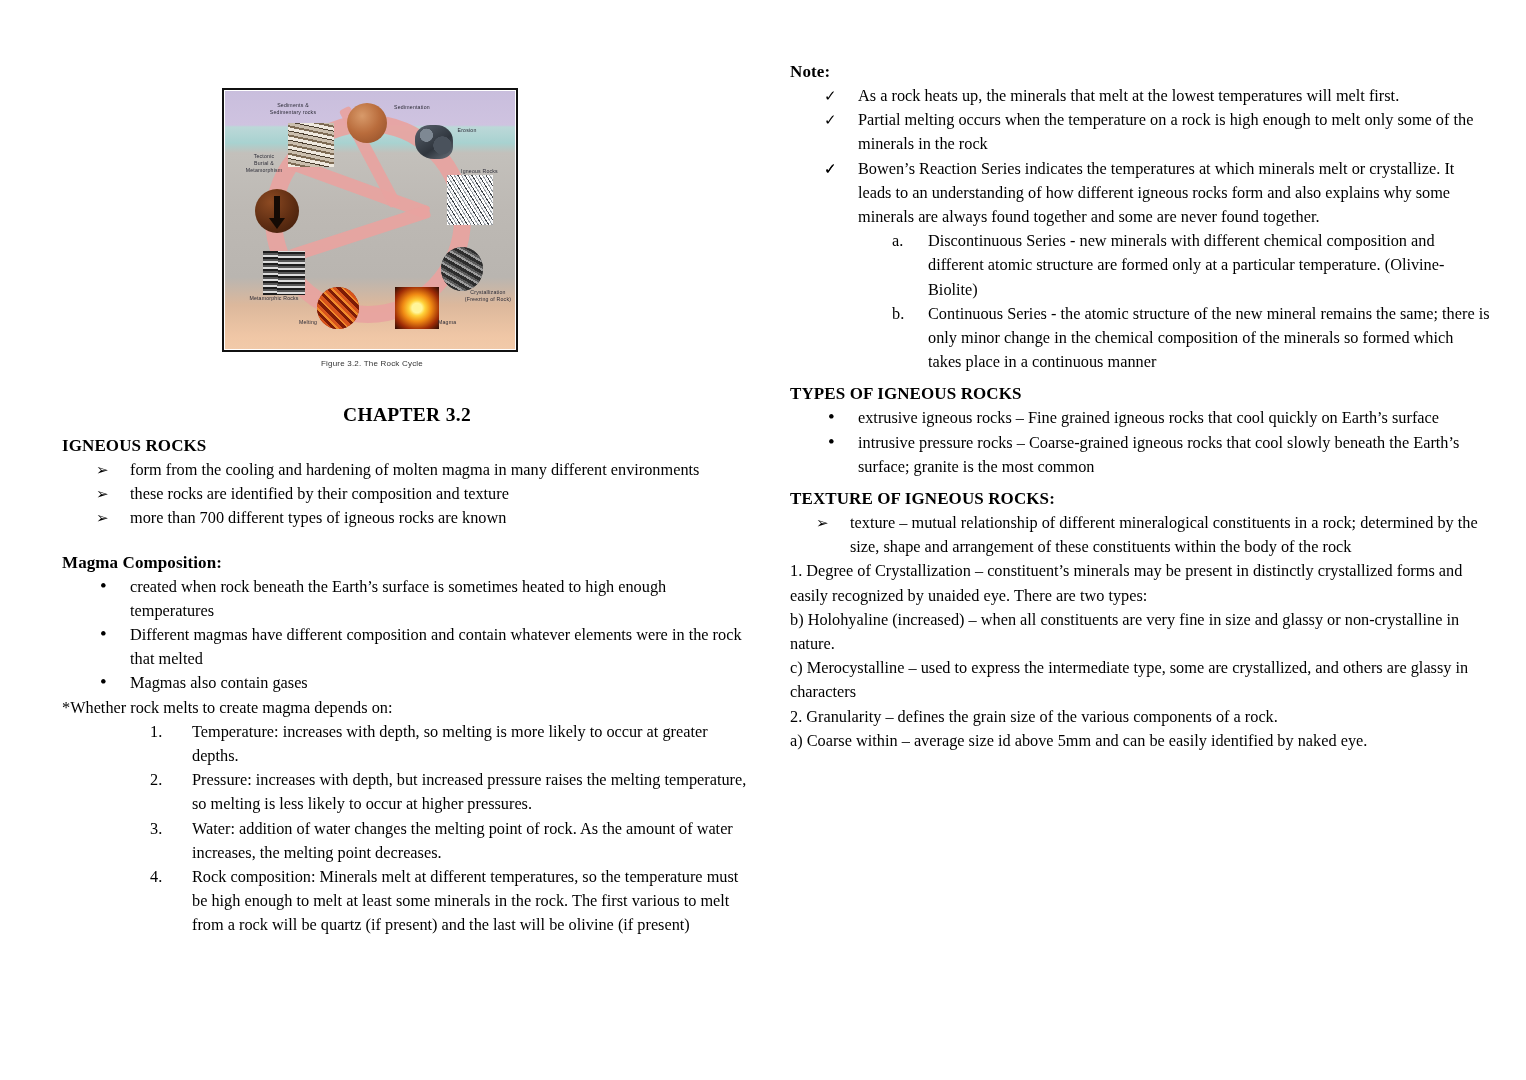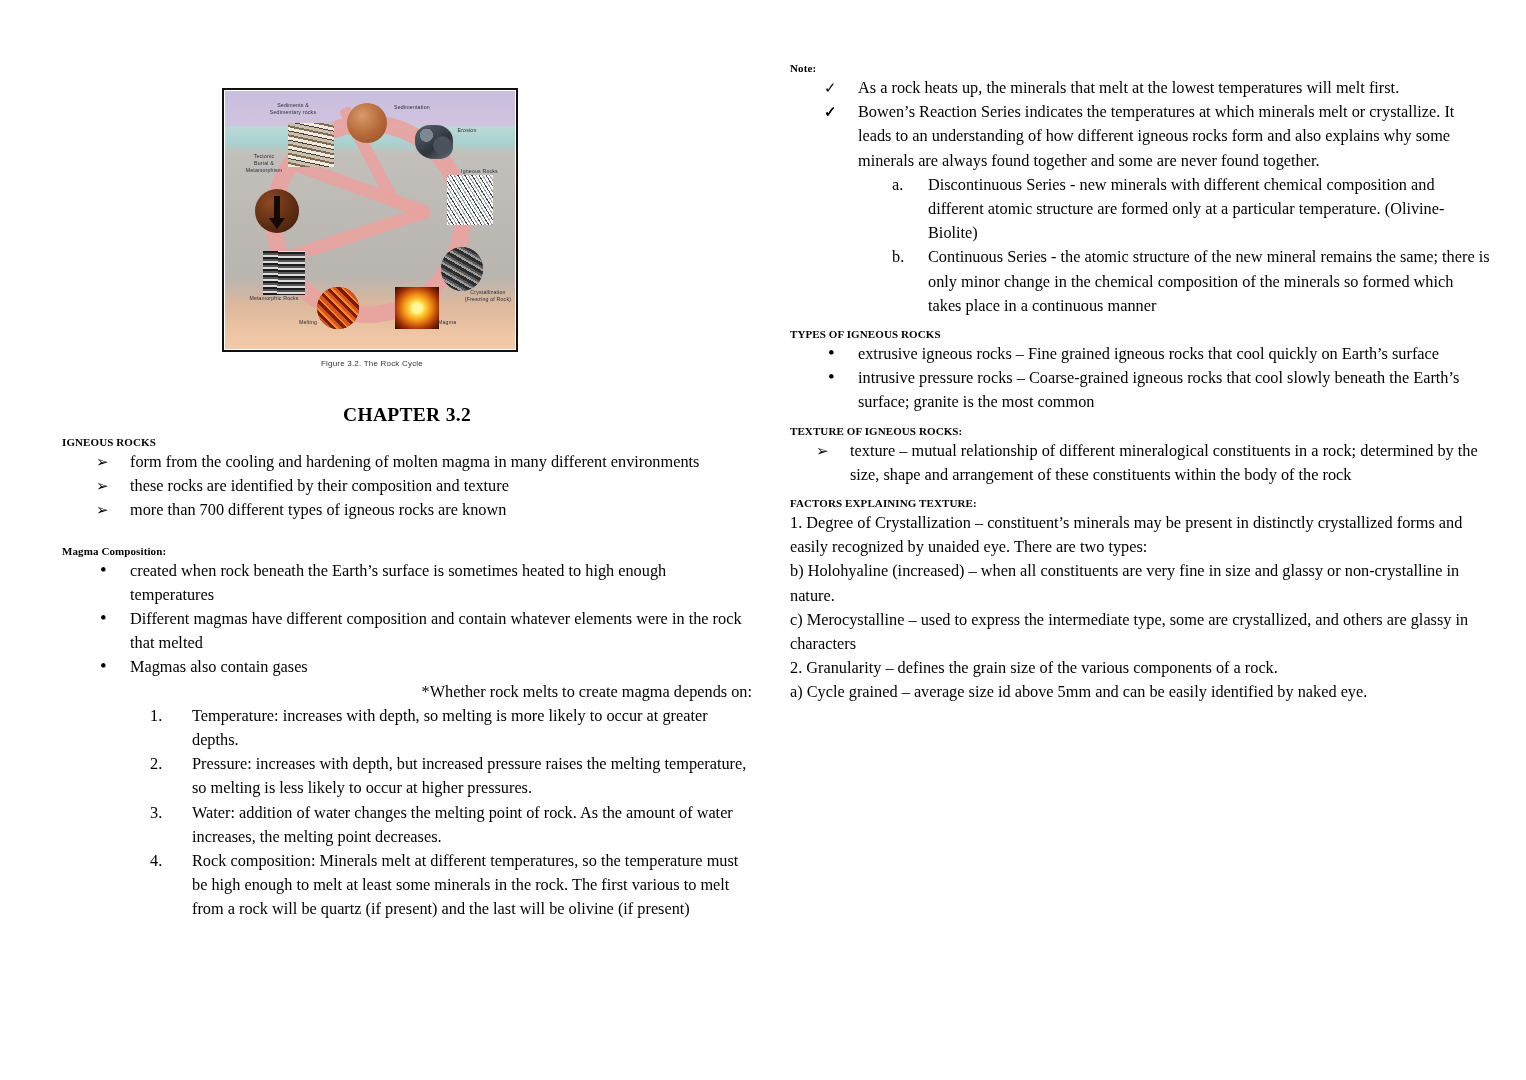--- a/index.html
+++ b/index.html
@@ -181,21 +181,21 @@
 
   
   .chapter-title {
     text-align: center;
     font-weight: bold;
     font-size: 19.5px;
     margin: 36px 0 0 0;
     letter-spacing: .3px;
   }
   h2.sec {
-    font-size: 11px;
+    font-size: 17px;
     font-weight: bold;
     margin: 10px 0 2px 0;
     letter-spacing: .1px;
   }
   .sec-sp {
     margin-top: 28px;
   }
   p.body {
     font-size: 16.3px;
     line-height: 24.2px;
@@ -228,21 +228,21 @@
   
   li.check { padding-left: 68px; }
   li.check .bullet { left: 34px; font-size: 15px; }
   
   li.num { padding-left: 130px; }
   li.num .bullet { left: 88px; font-size: 16.3px; }
   
   li.alpha { padding-left: 138px; }
   li.alpha .bullet { left: 102px; font-size: 16.3px; }
 
-  .ind-1 { margin-left: 68px; text-align: right; }
+  .ind-1 { margin-left: 68px; }
   .ind-2 { margin-left: 70px; }
   b { font-weight: normal; }
 </style>
 </head>
 <body>
 
 <div class="page">
 
   <div class="col-left">
 
@@ -369,20 +369,21 @@
   <div class="col-right">
 
     <h2 class="sec" style="margin-top:0;">Note:</h2>
     <ul class="lst">
       <li class="item check">
         <span class="bullet">✓</span>
         <span>As a rock heats up, the minerals that melt at the lowest temperatures will melt first.</span>
       </li>
       <li class="item check">
         <span class="bullet">✓</span>
+        <span>Partial melting occurs when the temperature on a rock is high enough to melt only some of the minerals in the rock</span>
       </li>
       <li class="item check">
         <span class="bullet">✓</span>
       </li>
       <li class="item check">
         <span class="bullet">✓</span>
         <b>Bowen’s Reaction Series</b><span> indicates the temperatures at which minerals melt or crystallize. It leads to an understanding of how different igneous rocks form and also explains why some minerals are always found together and some are never found together.</span>
       </li>
     </ul>
 
@@ -410,23 +411,22 @@
     </ul>
 
     <h2 class="sec sec-sp">TEXTURE OF IGNEOUS ROCKS:</h2>
     <ul class="lst">
       <li class="item arrow" style="padding-left:60px;">
         <span class="bullet" style="left:26px;">➢</span>
         <b>texture</b><span> – mutual relationship of different mineralogical constituents in a rock; determined by the size, shape and arrangement of these constituents within the body of the rock</span>
       </li>
     </ul>
 
-    <h2 class="sec sec-sp">FACTORS EXPLAINING TEXTURE:</h2>
 
     <p class="body"><b>1. Degree of Crystallization</b><span> – constituent’s minerals may be present in distinctly crystallized forms and easily recognized by unaided eye. There are two types:</span></p>
     <p class="body ind-2"><b>b) Holohyaline (increased)</b><span> – when all constituents are very fine in size and glassy or non-crystalline in nature.</span></p>
     <p class="body ind-2"><b>c) Merocystalline</b><span> – used to express the intermediate type, some are crystallized, and others are glassy in characters</span></p>
 
     <p class="body"><b>2. Granularity</b><span> – defines the grain size of the various components of a rock.</span></p>
-    <p class="body ind-2"><b>a) Cycle grained</b><span> – average size id above 5mm and can be easily identified by naked eye.</span></p>
+    <p class="body ind-2"><b>a) Coarse within</b><span> – average size id above 5mm and can be easily identified by naked eye.</span></p>
 
   </div>
 </div>
 
 </body></html>

